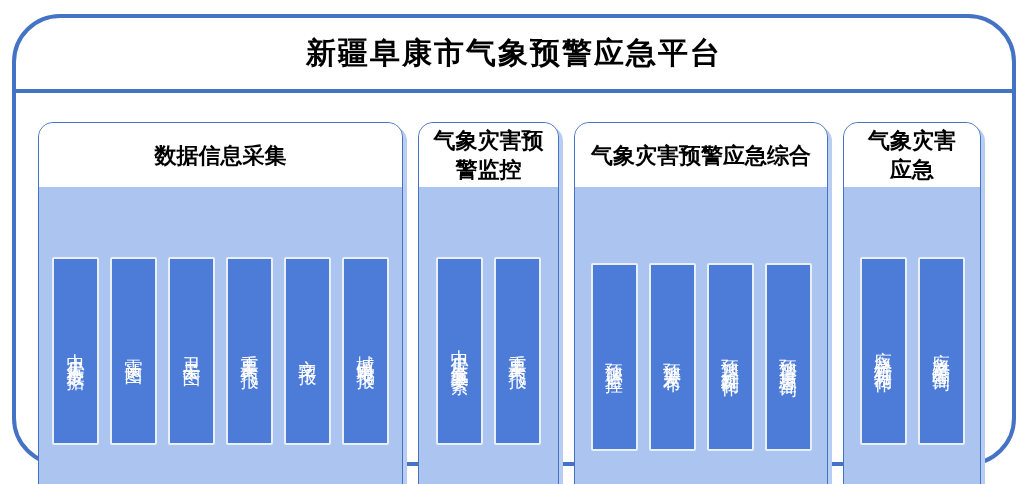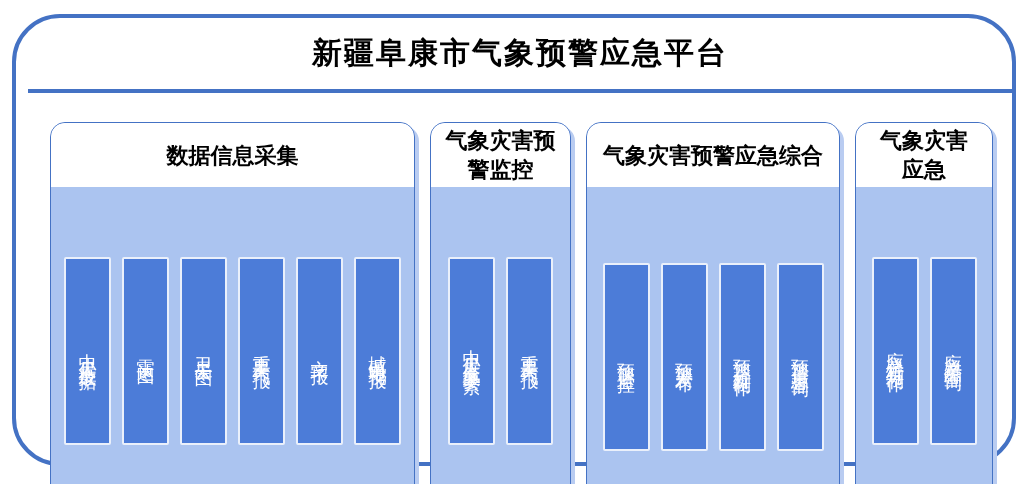--- a/index.html
+++ b/index.html
@@ -12,21 +12,20 @@
   .canvas { position: relative; width: 1030px; height: 484px; }
 
   
   .frame {
     position: absolute;
     left: 12px; top: 14px;
     width: 1004px; height: 452px;
     border: 4px solid #4472C4;
     border-radius: 48px;
     background: #ffffff;
-    padding-left: 12px;
   }
 
   
   .title-row {
     height: 75px;
     border-bottom: 4px solid #4472C4;
     display: flex;
     align-items: center;
     justify-content: center;
   }

